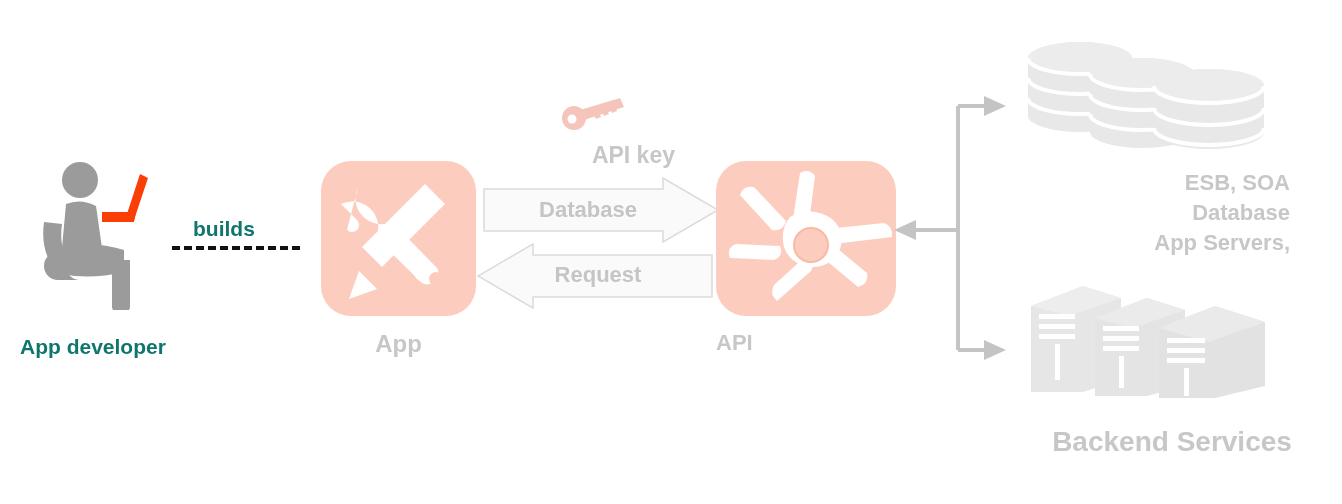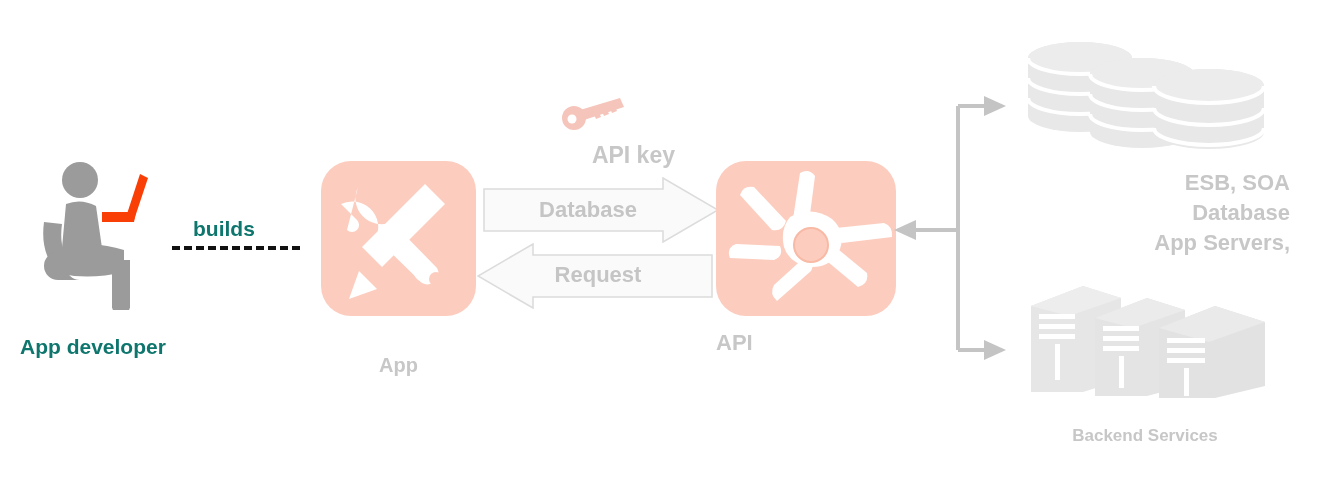--- a/index.html
+++ b/index.html
@@ -44,21 +44,21 @@
     border-top: 4px dashed #111111;
   }
 
   
   .tile {
     border-radius: 30px;
     background: #fccdbe;
   }
   #app-tile  { left: 321px; top: 161px; width: 155px; height: 155px; }
   #api-tile  { left: 716px; top: 161px; width: 180px; height: 155px; }
-  #app-label { left: 321px; top: 330px; width: 155px; text-align: center; font-size: 20px; margin-top: 24px; }
+  #app-label { left: 321px; top: 330px; width: 155px; text-align: center; font-size: 24px; }
   #api-label { left: 716px; top: 330px; width: 180px; text-align: left; font-size: 22px; }
 
   
   #key-icon  { left: 556px; top: 96px; width: 70px; height: 45px; }
   #apikey-label { left: 460px; top: 142px; width: 215px; text-align: right; font-size: 23px; }
 
   
   #request-arrow  { left: 483px; top: 177px; width: 236px; height: 66px; }
   #response-arrow { left: 477px; top: 243px; width: 236px; height: 66px; }
   .arrow-text {
@@ -74,21 +74,21 @@
   
   #backend-connector { left: 888px; top: 88px; width: 120px; height: 280px; }
 
   
   #database-icon { left: 1020px; top: 36px; width: 250px; height: 122px; }
   #database-label {
     left: 1000px; top: 168px; width: 290px;
     text-align: right; font-size: 22px; line-height: 30px;
   }
   #servers-icon { left: 1025px; top: 280px; width: 245px; height: 120px; }
-  #servers-label { left: 1000px; top: 426px; width: 290px; text-align: center; font-size: 17px; }
+  #servers-label { left: 1027px; top: 426px; width: 290px; text-align: center; font-size: 28px; }
 </style>
 </head>
 <body>
 
 <div id="canvas">
 
   <div class="abs" id="developer-group">
     <svg width="140" height="150" viewBox="0 0 140 150" xmlns="http://www.w3.org/2000/svg">
 
       <circle cx="40" cy="20" r="18" fill="#9b9b9b"></circle>

